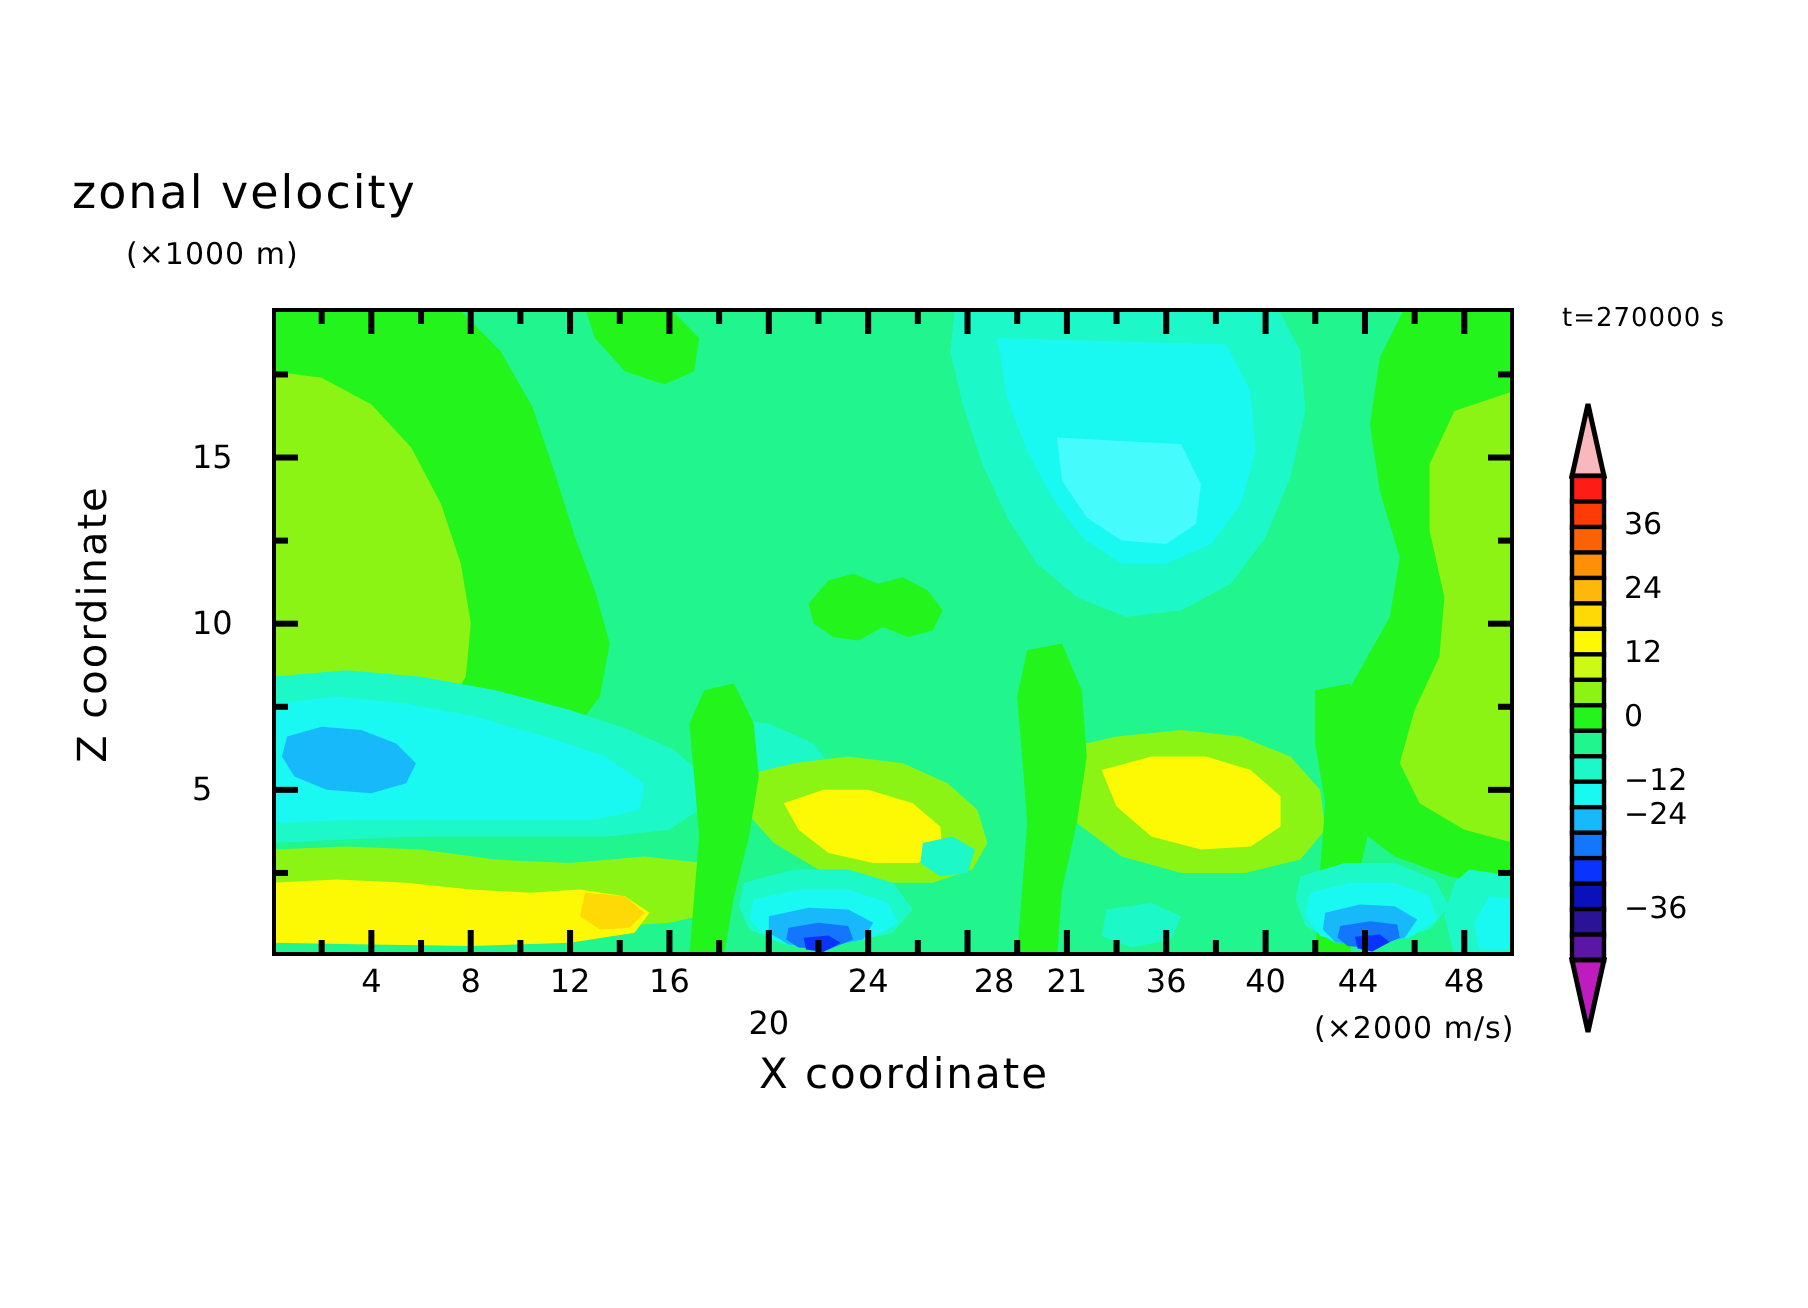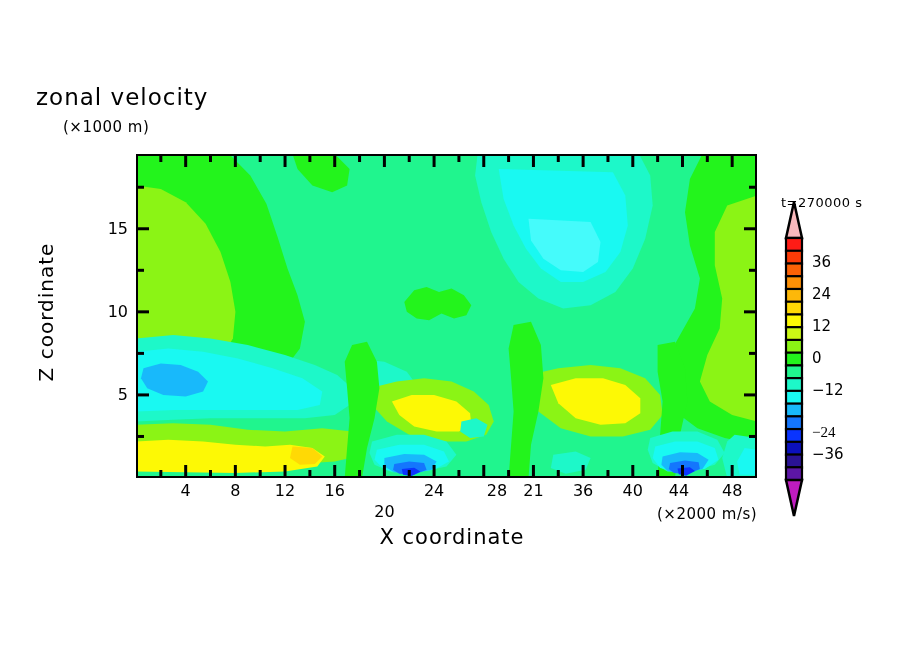--- a/index.html
+++ b/index.html
@@ -1,27 +1,27 @@
 <!DOCTYPE html>
 <html><head>
 <meta charset="utf-8">
 <style>
   html,body{margin:0;padding:0;background:#ffffff;}
   body{width:904px;height:654px;position:relative;overflow:hidden;
        font-family:"DejaVu Sans","Liberation Sans",sans-serif;color:#000;}
   .abs{position:absolute;}
   #title{left:0;top:84px;width:904px;font-size:23px;letter-spacing:1px;padding-left:36px;}
   #yunit{left:45px;top:118px;font-size:15px;letter-spacing:0.5px;margin-left:18px;}
-  #tstamp{left:781px;top:152px;font-size:13px;letter-spacing:0.5px;margin-top:43px;}
+  #tstamp{left:781px;top:152px;font-size:13px;letter-spacing:0.5px;}
   #xtitle{left:0;top:525px;width:904px;text-align:center;font-size:21px;letter-spacing:1px;}
   #ytitle{left:-44px;top:300px;width:180px;text-align:center;font-size:20px;
           transform:rotate(-90deg);transform-origin:50% 50%;letter-spacing:1px;}
   #cbunit{left:657px;top:505px;font-size:15px;letter-spacing:0.5px;}
   .xtick-lab{position:absolute;top:481px;font-size:16px;text-align:center;width:40px;}
-  .ytick-lab{position:absolute;left:96px;font-size:16px;text-align:right;width:32px;}
+  .ytick-lab{position:absolute;left:96px;font-size:16px;text-align:left;width:32px;}
   .cb-lab{position:absolute;left:812px;font-size:15px;text-align:left;width:46px;}
   #plotwrap{position:absolute;left:136px;top:154px;width:621px;height:324px;}
   #cbwrap{position:absolute;left:778px;top:200px;width:32px;height:318px;}
   svg{display:block;}
 </style>
 </head>
 <body>
 
 <div id="title" class="abs">zonal velocity</div>
 <div id="yunit" class="abs">(×1000 m)</div>
@@ -193,15 +193,15 @@
         <path d="M8,280 L24,280 L16,316 Z" fill="#bf1cc0" stroke="#000" stroke-width="2.5" stroke-linejoin="miter"></path>
       </g>
   </svg>
 </div>
 <div id="cbticklabels">
     <div class="cb-lab" style="top: 253.474px;">36</div>
     <div class="cb-lab" style="top: 285.316px;">24</div>
     <div class="cb-lab" style="top: 317.158px;">12</div>
     <div class="cb-lab" style="top: 349px;">0</div>
     <div class="cb-lab" style="top: 380.842px;">−12</div>
-    <div class="cb-lab" style="top: 424px; font-family: Liberation Serif, serif;">−24</div>
+    <div class="cb-lab" style="top: 398px;">−24</div>
     <div class="cb-lab" style="top: 444.526px;">−36</div>
   </div>
 
 </body></html>

